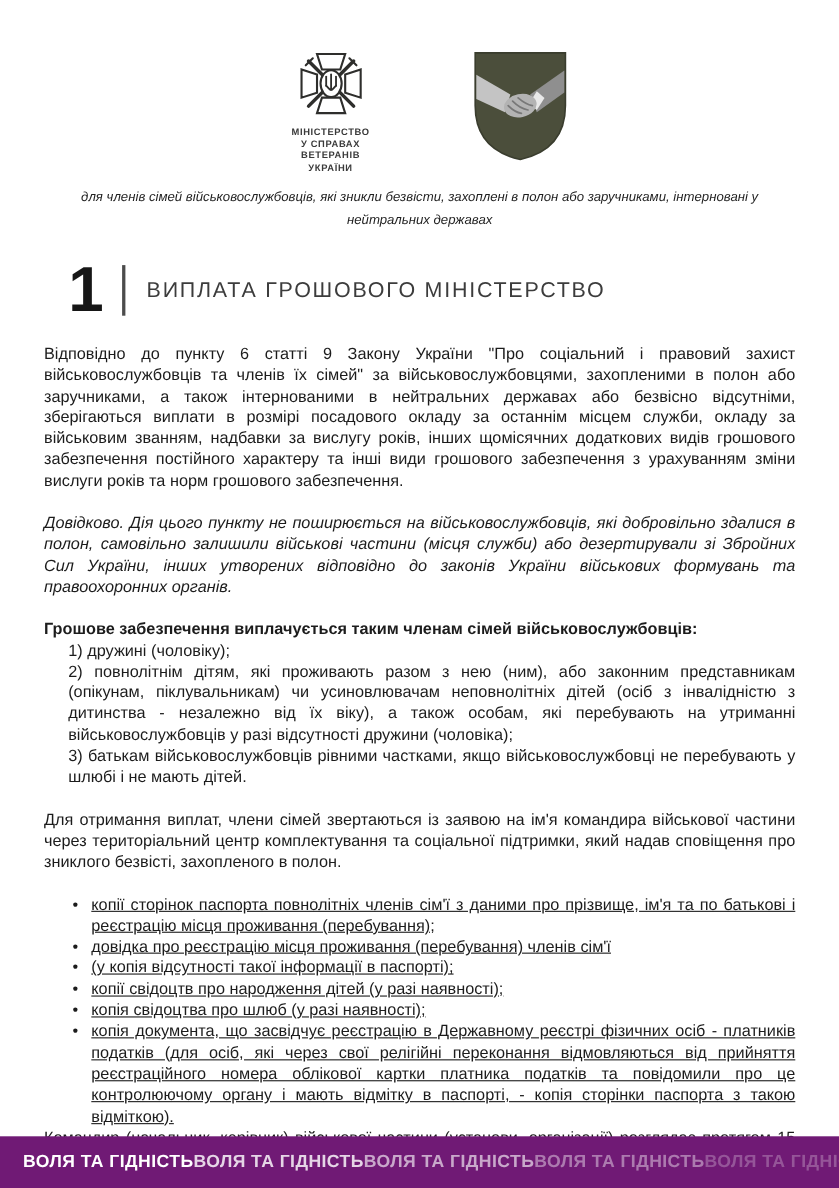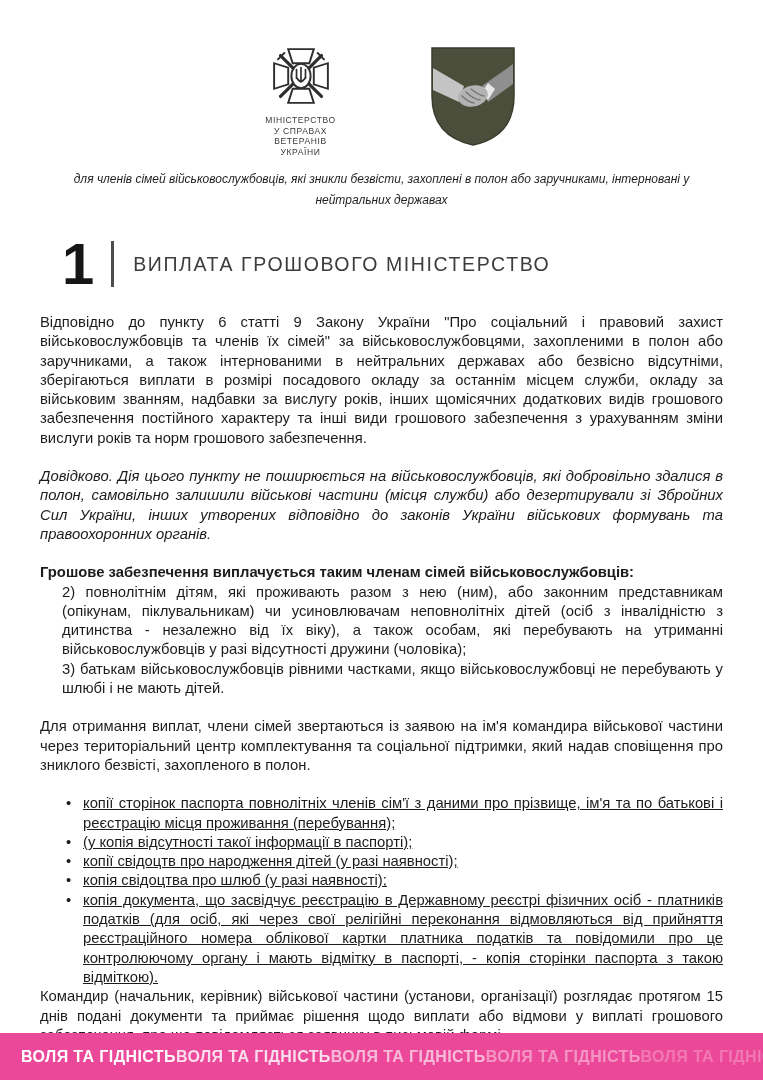--- a/index.html
+++ b/index.html
@@ -19,21 +19,21 @@
     justify-content: center;
     align-items: flex-start;
     gap: 72px;
     padding-top: 44px;
   }
   .ministry-logo { width: 110px; text-align: center; }
   .ministry-logo svg { display: block; margin: 0 auto; }
   .ministry-caption {
     margin-top: 7px;
     font-size: 8.5px;
-    font-weight: normal;
+    font-weight: bold;
     letter-spacing: 0.6px;
     line-height: 10.5px;
     color: #3a3a3a;
   }
   .ministry-caption span { display: block; }
   .unit-logo { width: 90px; }
   
   .intro {
     margin: 12px 36px 0 36px;
     text-align: center;
@@ -93,21 +93,21 @@
     position: absolute;
     left: 4px;
     top: 0;
   }
   .tail { margin-bottom: 19px; }
   
   .footer {
     position: absolute;
     left: 0; right: 0; bottom: 0;
     height: 47px;
-    background: #ec4899;
+    background: #701a75;
     display: flex;
     align-items: center;
     justify-content: space-between;
     padding: 0 21px;
   }
   .footer span {
     font-size: 16px;
     font-weight: bold;
     letter-spacing: 0.4px;
     color: #ffffff;
@@ -187,28 +187,30 @@
     <div class="section-divider"></div>
     <div class="section-title">ВИПЛАТА ГРОШОВОГО МІНІСТЕРСТВО</div>
   </div>
 
   <div class="body-text">
     <p>Відповідно до пункту  6 статті 9 Закону України "Про соціальний і правовий захист військовослужбовців та членів їх сімей" за військовослужбовцями, захопленими в полон або заручниками, а також інтернованими в нейтральних державах або безвісно відсутніми, зберігаються виплати в розмірі посадового окладу за останнім місцем служби, окладу за військовим званням, надбавки за вислугу років, інших щомісячних додаткових видів грошового забезпечення постійного характеру та інші види грошового забезпечення з урахуванням зміни вислуги років та норм грошового забезпечення.</p>
     <p class="note">Довідково. Дія цього пункту не поширюється на військовослужбовців, які добровільно здалися в полон, самовільно залишили військові частини (місця служби) або дезертирували зі Збройних Сил України, інших утворених відповідно до законів України військових формувань та правоохоронних органів.</p>
 
     <p class="lead">Грошове забезпечення виплачується таким членам сімей військовослужбовців:</p>
     <ol class="members">
+      <li>1) дружині (чоловіку);</li>
       <li>2) повнолітнім дітям, які проживають разом з нею (ним), або законним представникам (опікунам, піклувальникам) чи усиновлювачам неповнолітніх дітей (осіб з інвалідністю з дитинства - незалежно від їх віку), а також особам, які перебувають на утриманні військовослужбовців у разі відсутності дружини (чоловіка);</li>
       <li>3) батькам військовослужбовців рівними частками, якщо військовослужбовці не перебувають у шлюбі і не мають дітей.</li>
     </ol>
 
     <p>Для отримання виплат, члени сімей звертаються із заявою на ім'я командира військової частини через територіальний центр комплектування та соціальної підтримки, який надав сповіщення про зниклого безвісті, захопленого в полон.</p>
 
     <ul class="attachments">
       <li>копії сторінок паспорта повнолітніх членів сім'ї з даними про прізвище, ім'я та по батькові і реєстрацію місця проживання (перебування);</li>
+      <li>довідка про реєстрацію місця проживання (перебування) членів сім'ї</li>
       <li>(у копія відсутності такої інформації в паспорті);</li>
       <li>копії свідоцтв про народження дітей (у разі наявності);</li>
       <li>копія свідоцтва про шлюб (у разі наявності);</li>
       <li>копія документа, що засвідчує реєстрацію в Державному реєстрі фізичних осіб - платників податків (для осіб, які через свої релігійні переконання відмовляються від прийняття реєстраційного номера облікової картки платника податків та повідомили про це контролюючому органу і мають відмітку в паспорті, - копія сторінки паспорта з такою відміткою).</li>
     </ul>
     <p class="tail">Командир (начальник, керівник) військової частини (установи, організації) розглядає протягом 15 днів подані документи та приймає рішення щодо виплати або відмови у виплаті грошового забезпечення, про що повідомляється заявнику в письмовій формі.</p>
 
   </div>
 
   <div class="footer">

